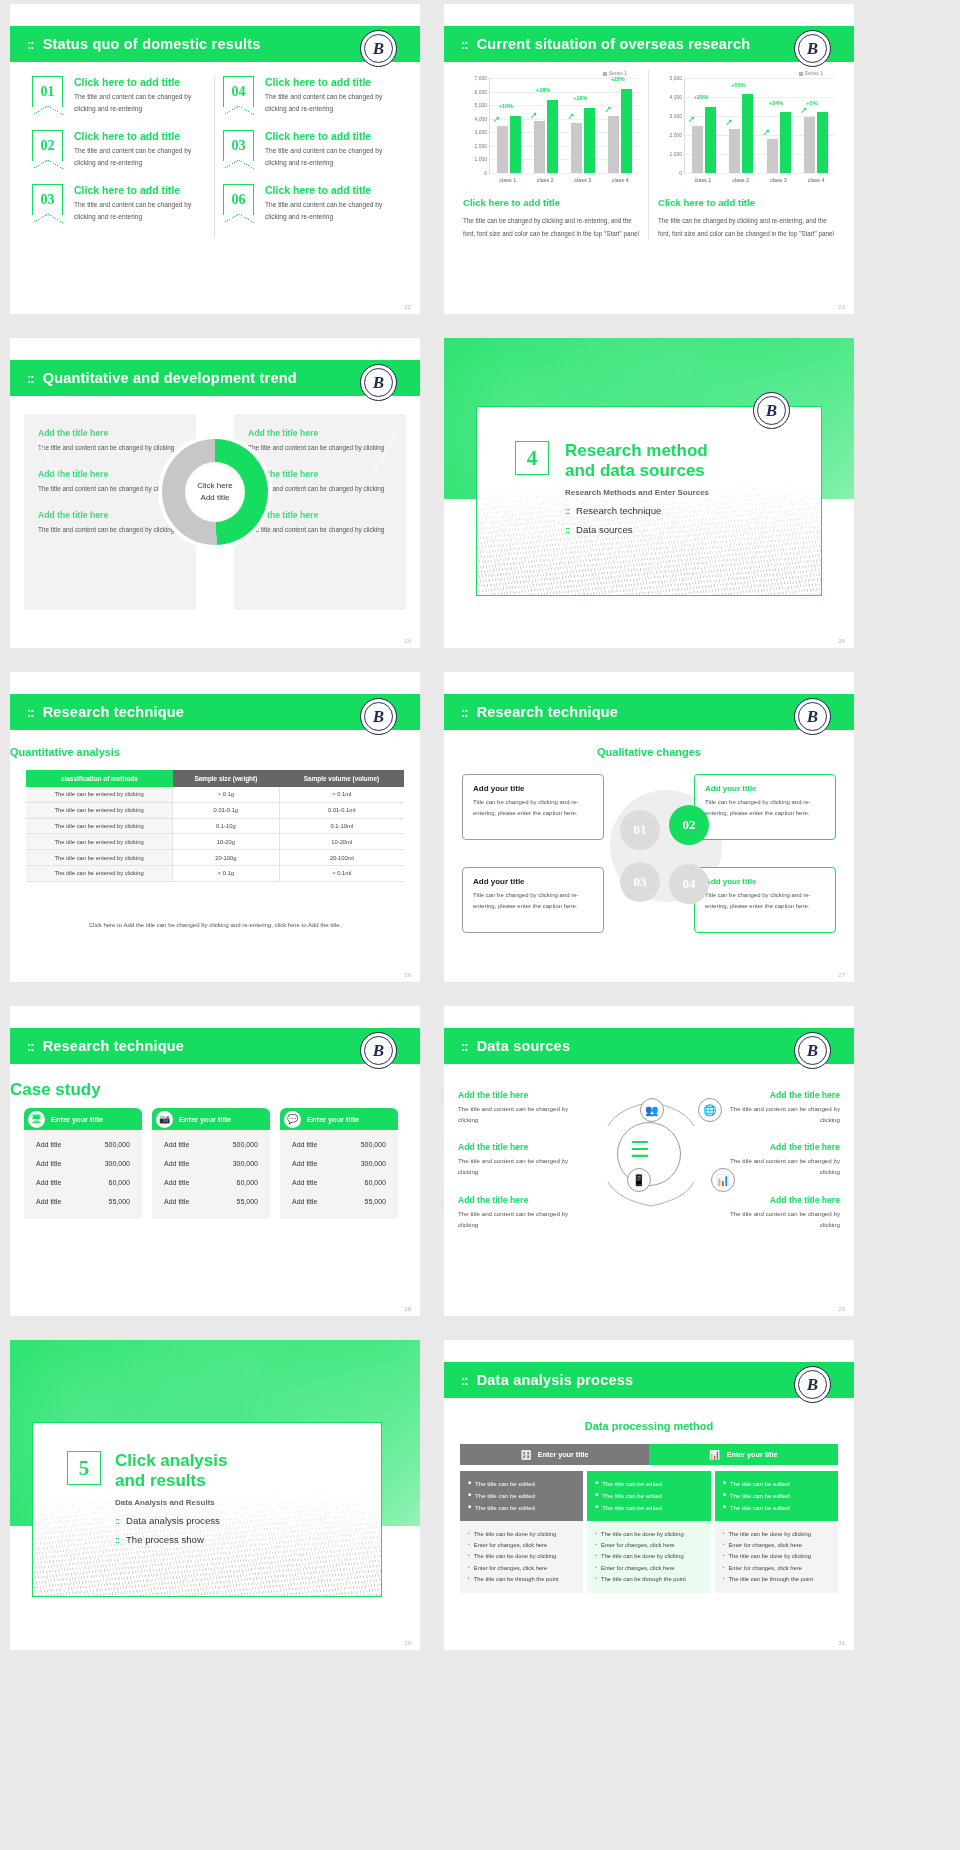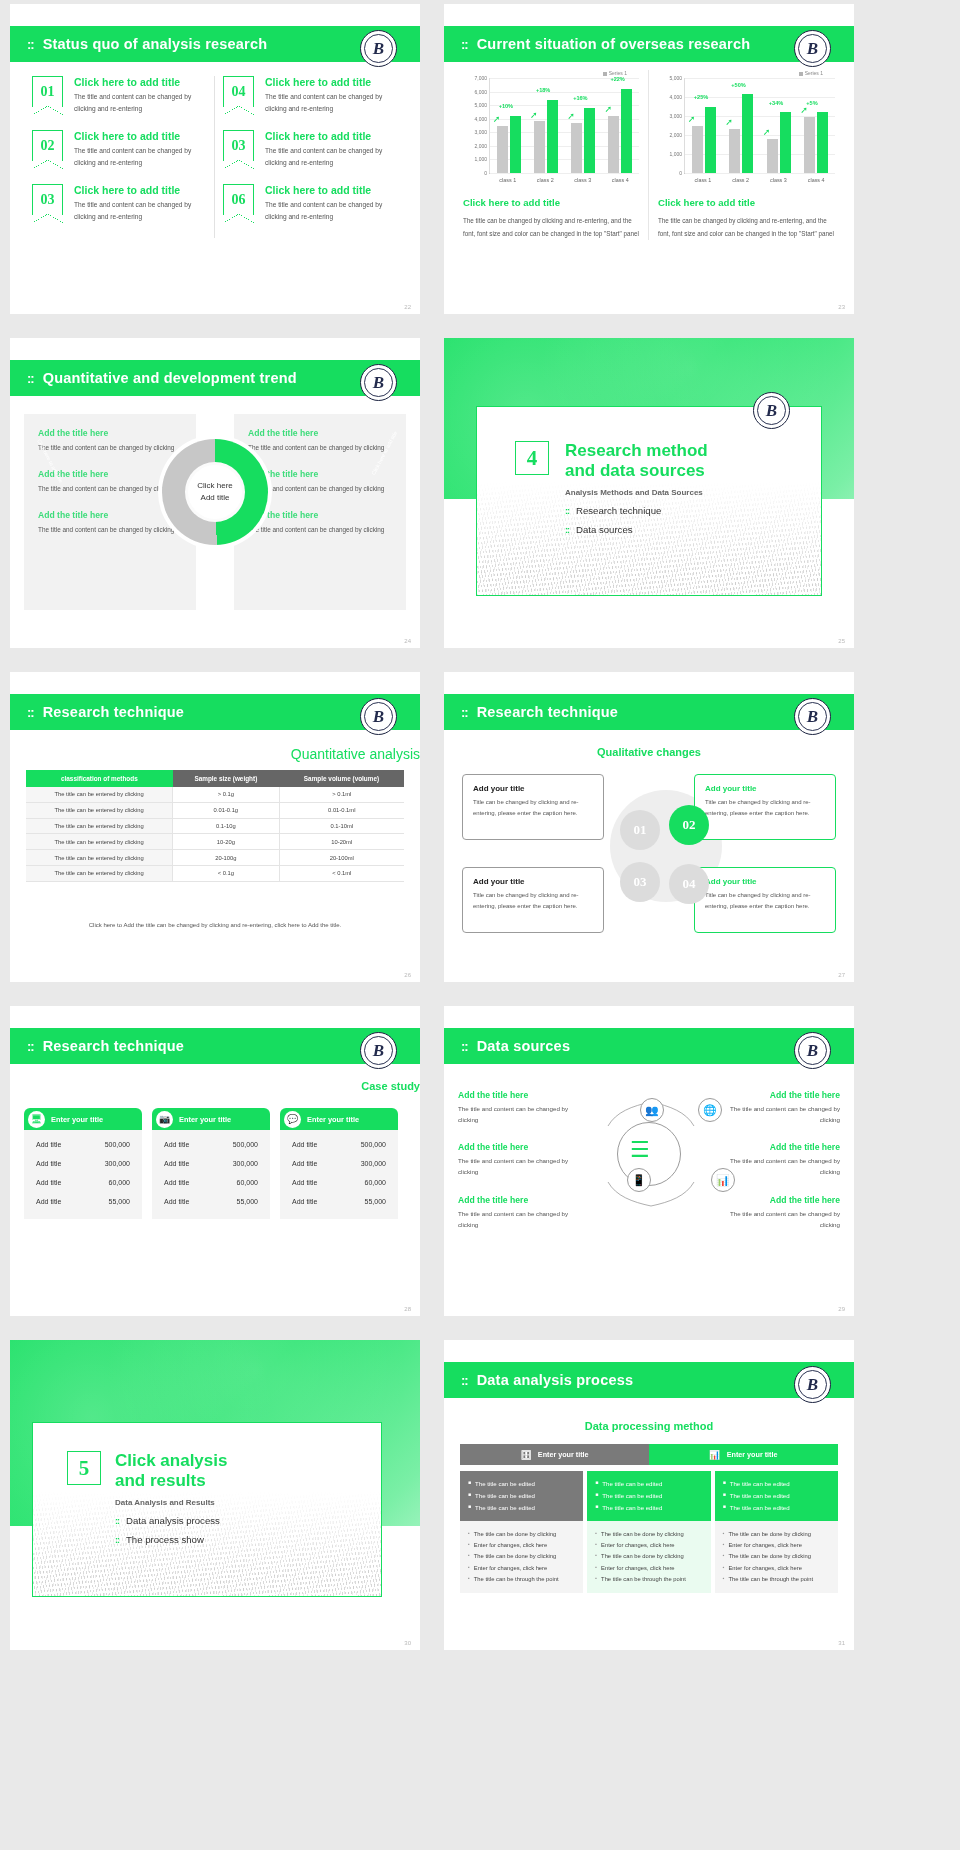--- a/index.html
+++ b/index.html
@@ -129,21 +129,21 @@
      -webkit-mask-image:linear-gradient(to top, #000 20%, transparent 100%);
              mask-image:linear-gradient(to top, #000 20%, transparent 100%); }
   .secnum{ width:34px; height:34px; border:1.8px solid #16DD5F; color:#16DD5F;
            display:flex; align-items:center; justify-content:center;
            font-size:21px; font-weight:bold; font-family:"Liberation Serif",serif; }
   .sec-t{ color:#16DD5F; font-size:17px; font-weight:bold; line-height:1.18; }
   .sec-s{ color:#666; font-size:8px; font-weight:bold; margin-top:7px; }
   .sec-li{ color:#333; font-size:9.6px; margin-top:8px; display:flex; align-items:center; }
   .sec-li .dd{ color:#16DD5F; font-size:9px; font-weight:bold; margin-right:7px; letter-spacing:-1px;}
   
-  .s26-h{ text-align:right; color:#16DD5F; font-size:14px; font-weight:normal;
+  .s26-h{ text-align:left; color:#16DD5F; font-size:11px; font-weight:bold;
           position:absolute; top:74px; width:100%; }
   table{ position:absolute; top:98px; left:16px; width:378px; border-collapse:collapse; }
   th{ font-size:6.4px; font-weight:bold; color:#fff; padding:5px 4px; text-align:center; }
   th.first{ background:#16DD5F; } th.rest{ background:#666; }
   td{ font-size:5.8px; color:#444; padding:4.4px 4px; text-align:center;
       border-bottom:.5px solid #e4e4e4; }
   td.first{ background:#f6f6f6; border-right:.5px solid #e4e4e4; }
   tbody tr td:nth-child(2){ border-right:.5px solid #e4e4e4; }
   .s26-f{ position:absolute; left:16px; top:250px; width:378px;
           font-size:6px; color:#555; text-align:center; }
@@ -158,21 +158,21 @@
   .qbox.b .q-t, .qbox.d .q-t{ color:#16DD5F; }
   .q-d{ font-size:6px; color:#555; line-height:1.75; }
   .circ{ position:absolute; width:40px; height:40px; border-radius:50%;
          display:flex; align-items:center; justify-content:center;
          font-size:13px; font-weight:bold; font-family:"Liberation Serif",serif; z-index:3; }
   .circ.g{ background:#dcdcdc; color:#fff; }
   .circ.c{ background:#16DD5F; color:#fff; }
   .blob{ position:absolute; left:166px; top:118px; width:112px; height:112px;
          border-radius:50%; background:#eeeeee; z-index:1; }
   
-  .s28-h{ text-align:right; color:#16DD5F; font-size:11px; font-weight:bold;
+  .s28-h{ text-align:left; color:#16DD5F; font-size:17px; font-weight:bold;
           position:absolute; top:74px; width:100%; }
   .ccol{ position:absolute; top:102px; width:118px; }
   .ccol:nth-of-type(1){ left:14px; } 
   .cc-head{ background:#16DD5F; border-radius:6px 6px 0 0; height:22px;
             display:flex; align-items:center; padding-left:4px; }
   .cc-ic{ width:17px; height:17px; border-radius:50%; background:#fff;
           display:flex; align-items:center; justify-content:center;
           font-size:9px; color:#16DD5F; }
   .cc-ht{ color:#fff; font-size:7.4px; font-weight:bold; margin-left:6px; }
   .cc-body{ background:#f4f4f4; padding:5px 0 8px; }
@@ -212,21 +212,21 @@
   .plight .pl .b{ margin-right:4px; font-size:5px; color:#999; }
 </style>
 </head>
 <body>
 
 <div class="grid">
 
   <div class="slide">
     <div class="hdr">
       <span class="dots">::</span>
-      <span class="htxt">Status quo of analysis research</span>
+      <span class="htxt">Status quo of domestic results</span>
     </div>
     <div class="logo">B</div>
     <div class="s22-wrap">
       <div class="s22-col left">
         <div class="s22-item">
           <div class="badge">01</div>
           <div class="s22-txt">
             <div class="s22-t">Click here to add title</div>
             <div class="s22-d">The title and content can be changed by clicking and re-entering</div>
           </div>
@@ -438,21 +438,21 @@
         <div class="white"></div>
       </div>
     <div class="logo" style="right:64px; top:54px;">B</div>
     <div class="card" style="left:32px; top:68px; right:32px; height:190px;">
       <div class="mesh"></div>
       <div style="position:absolute; left:38px; top:34px; display:flex; align-items:flex-start;">
         <div class="secnum">4</div>
         <div style="margin-left:16px;">
           <div class="sec-t">Research method</div>
           <div class="sec-t">and data sources</div>
-          <div class="sec-s">Analysis Methods and Data Sources</div>
+          <div class="sec-s">Research Methods and Enter Sources</div>
           <div class="sec-li">
               <span class="dd">::</span>
               <span>Research technique</span>
             </div>
           <div class="sec-li">
               <span class="dd">::</span>
               <span>Data sources</span>
             </div>
         </div>
       </div>

